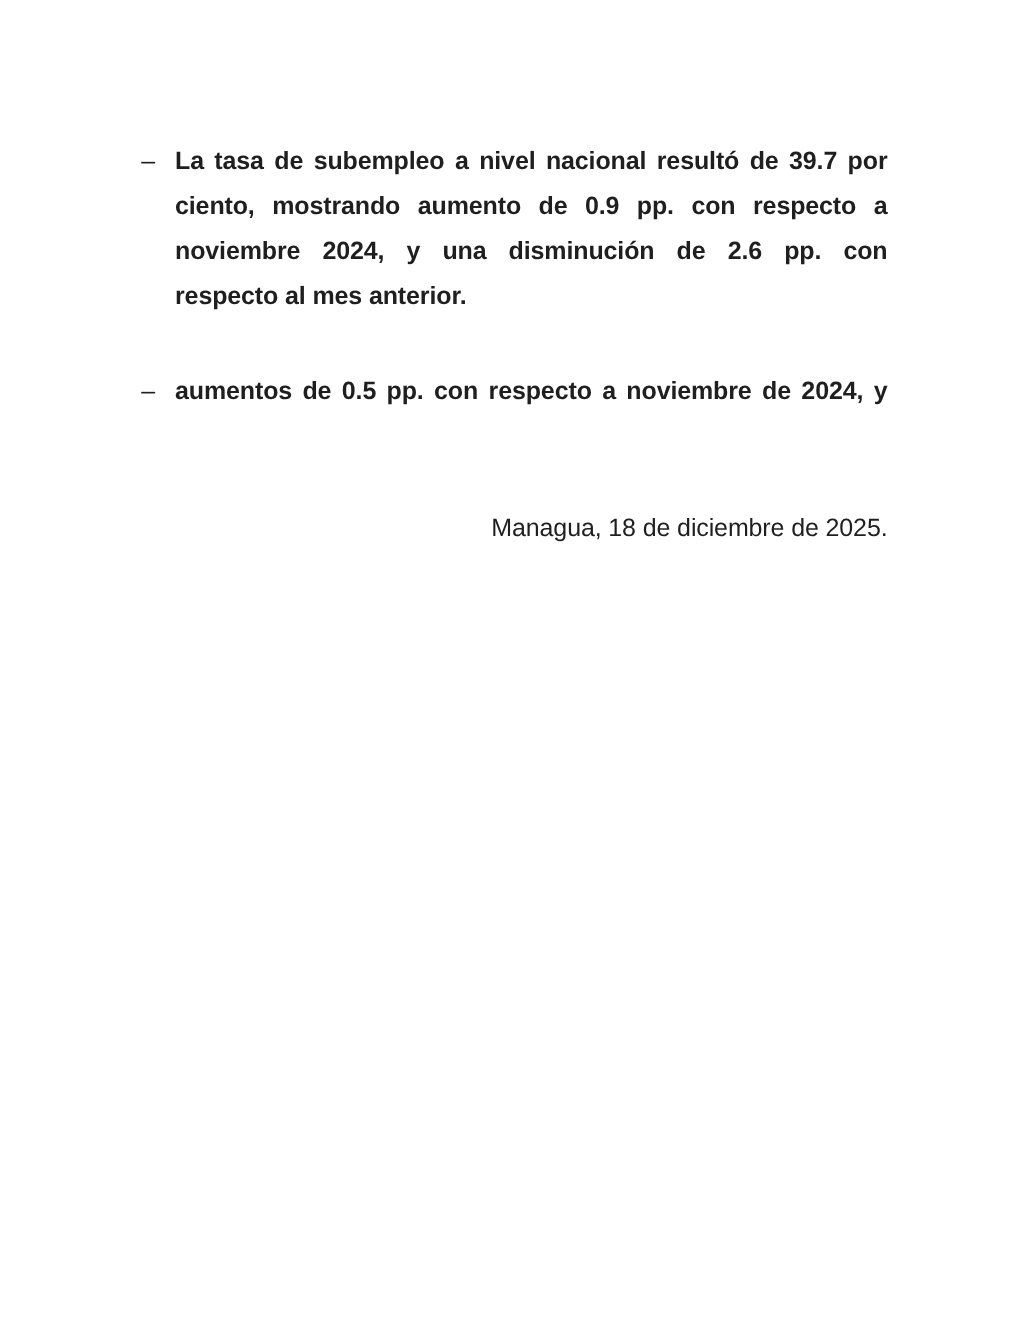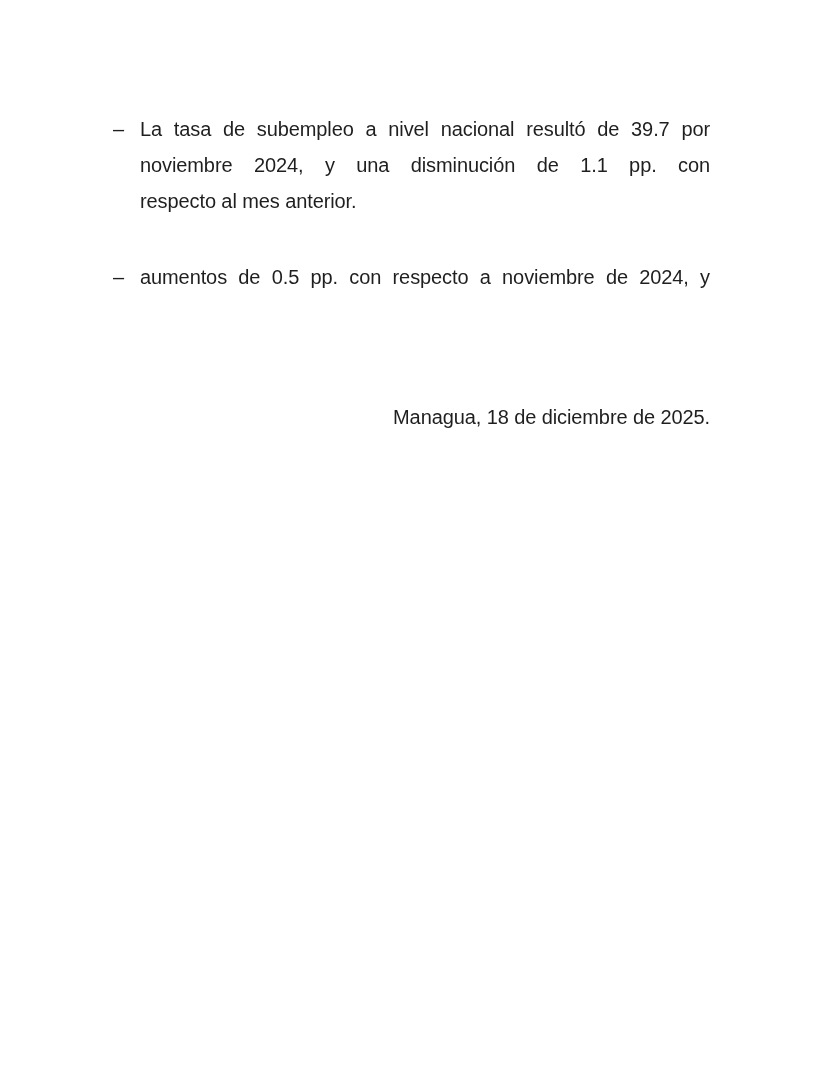--- a/index.html
+++ b/index.html
@@ -40,41 +40,43 @@
     flex: none;
     width: 27px;
   }
   .lines {
     flex: 1;
     min-width: 0;
   }
   .text-line {
     text-align: justify;
     text-align-last: justify;
+    font-weight: bold;
   }
   .text-line.last {
     text-align: center;
     text-align-last: left;
   }
   .dateline {
-    margin-top: 104px;
+    margin-top: 74px;
     text-align: right;
   }
 </style>
 </head>
 <body>
 
 <div class="doc-page">
   <div class="content">
 
     <div class="bullet">
       <div class="marker">–</div>
       <div class="lines">
           <div class="text-line">La tasa de subempleo a nivel nacional resultó de 39.7 por</div>
-          <div class="text-line">noviembre 2024, y una disminución de 1.1 pp. con</div>
+          <div class="text-line">ciento, mostrando aumento de 0.9 pp. con respecto a</div>
+          <div class="text-line">noviembre 2024, y una disminución de 2.6 pp. con</div>
           <div class="text-line last">respecto al mes anterior.</div>
         </div>
     </div>
 
     <div class="bullet">
       <div class="marker">–</div>
       <div class="lines">
           <div class="text-line">aumentos de 0.5 pp. con respecto a noviembre de 2024, y</div>
         </div>
     </div>

